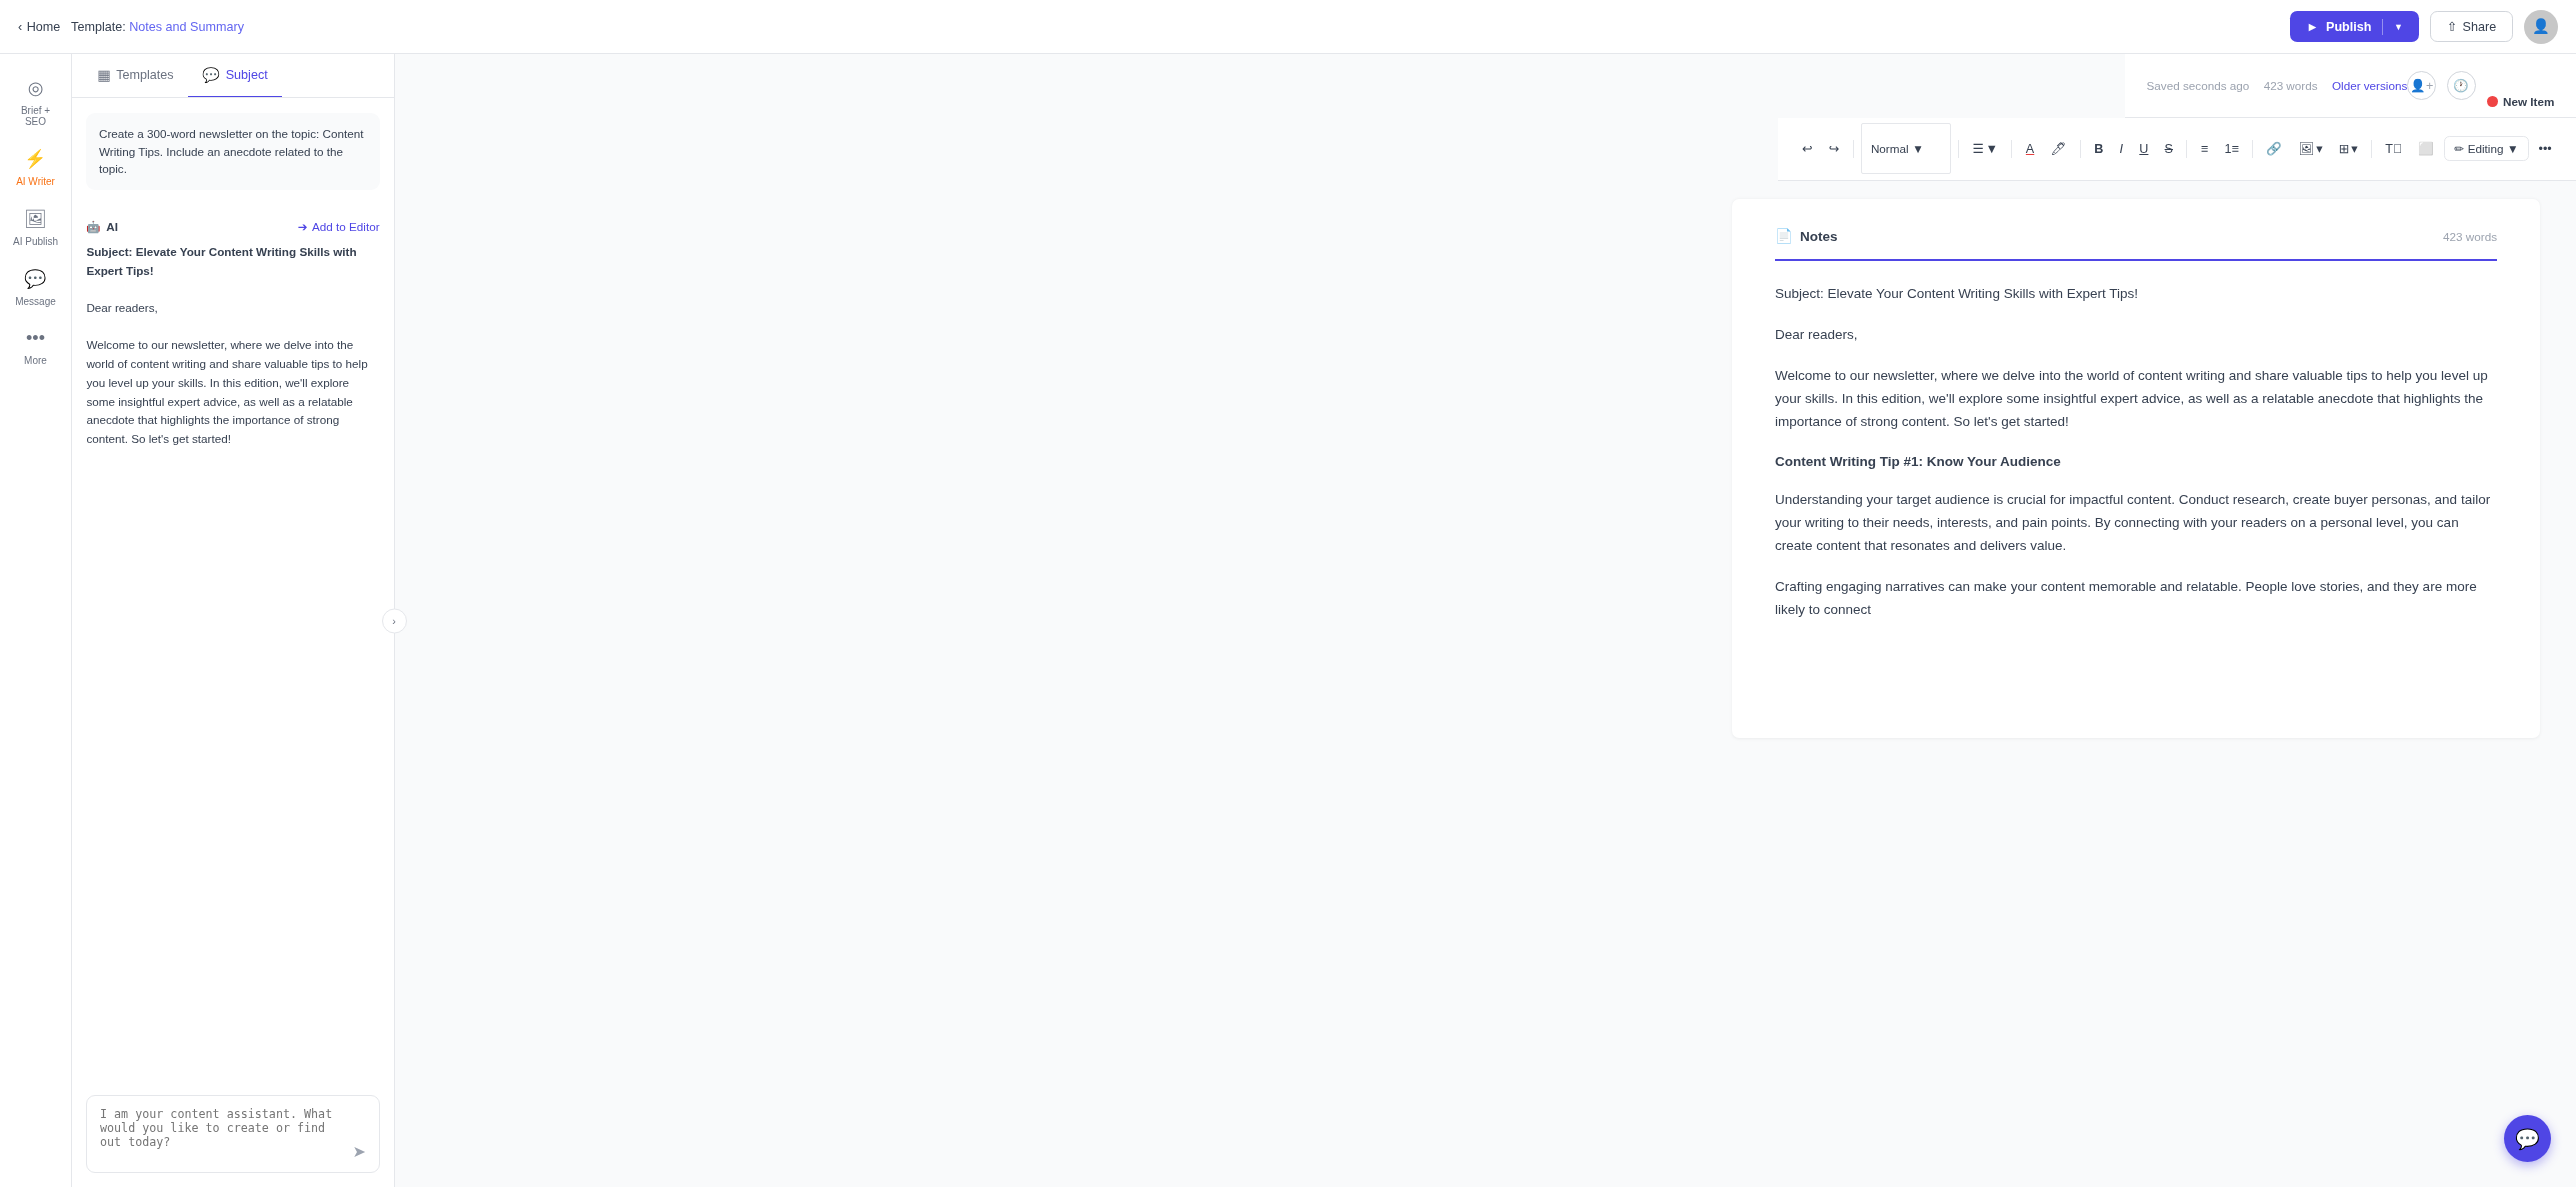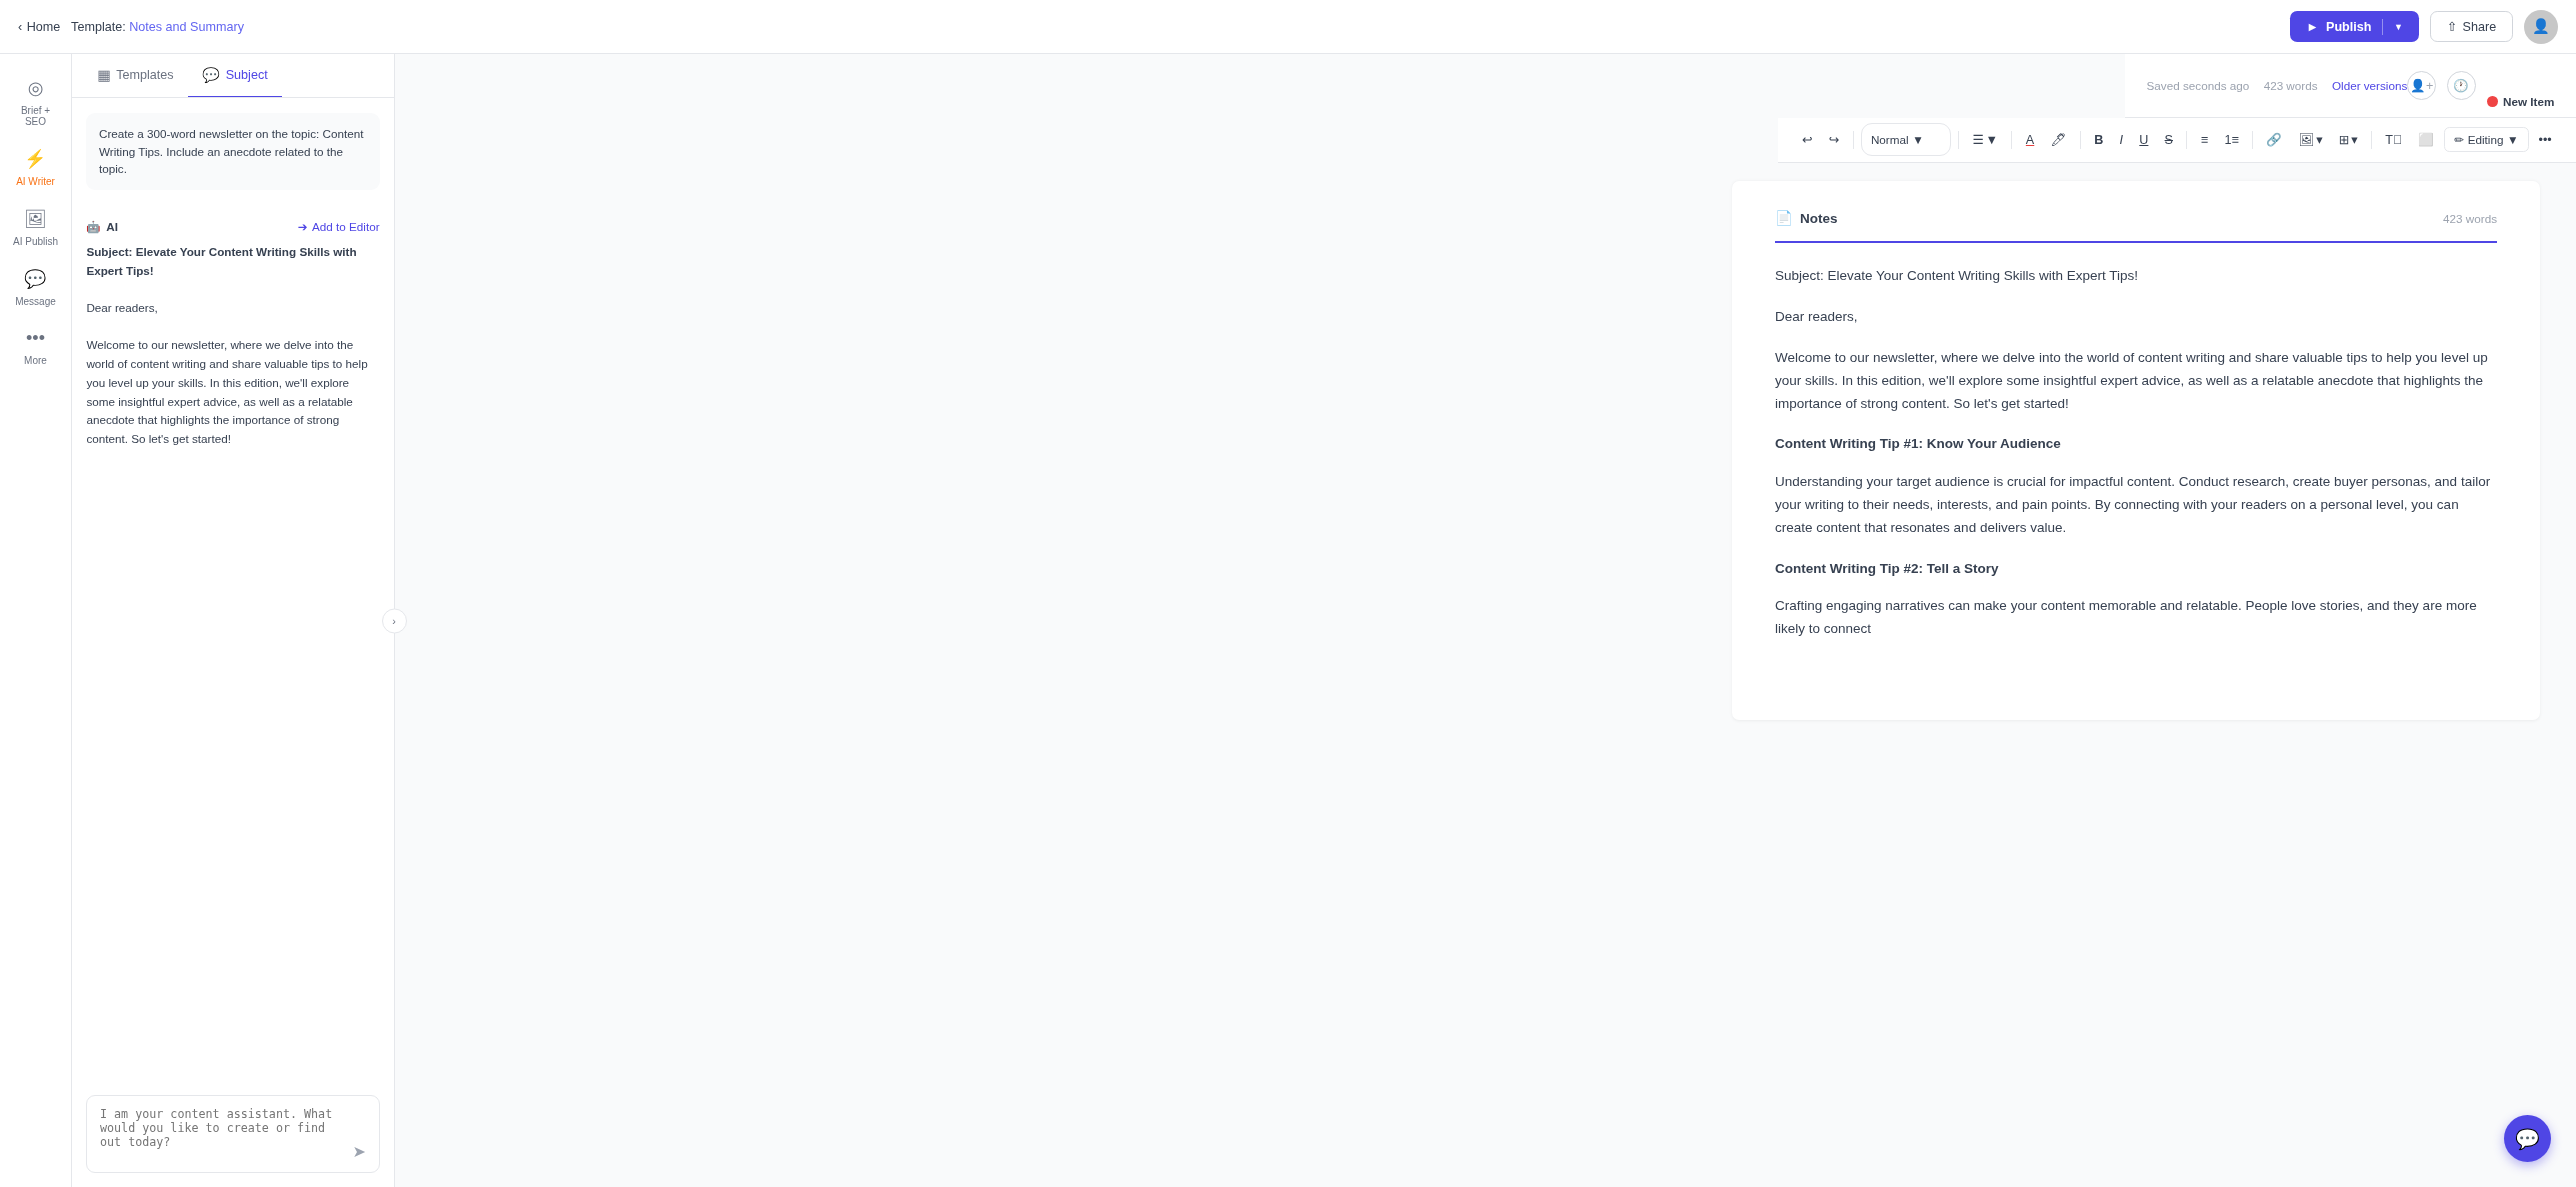--- a/index.html
+++ b/index.html
@@ -302,23 +302,23 @@
       font-size: 12.6px;
       display: flex;
       align-items: center;
       gap: 1.8px;
     }
     .toolbar-divider { width: 0.9px; height: 18px; background: #e5e7eb; margin: 0 3.6px; }
     .toolbar-select {
       display: flex;
       align-items: center;
       gap: 3.6px;
-      padding: 9px 9px;
+      padding: 18px 9px;
       border: 0.9px solid #e5e7eb;
-      border-radius: 11px;
+      border-radius: 2px;
       font-size: 11.7px;
       cursor: pointer;
       color: #374151;
       background: #fff;
       min-width: 90px;
     }
     .toolbar-align {
       display: flex;
       align-items: center;
       gap: 1.8px;
@@ -599,21 +599,20 @@
             <span>Notes</span>
           </div>
           <span class="word-count-right">423 words</span>
         </div>
         <div class="doc-body">
           <p>Subject: Elevate Your Content Writing Skills with Expert Tips!</p>
           <p>Dear readers,</p>
           <p>Welcome to our newsletter, where we delve into the world of content writing and share valuable tips to help you level up your skills. In this edition, we'll explore some insightful expert advice, as well as a relatable anecdote that highlights the importance of strong content. So let's get started!</p>
           <h3>Content Writing Tip #1: Know Your Audience</h3>
           <p>Understanding your target audience is crucial for impactful content. Conduct research, create buyer personas, and tailor your writing to their needs, interests, and pain points. By connecting with your readers on a personal level, you can create content that resonates and delivers value.</p>
-          <h3>Content Writing Tip #2: Tell a Story</h3>
           <p>Crafting engaging narratives can make your content memorable and relatable. People love stories, and they are more likely to connect</p>
         </div>
       </div>
     </div>
   </div>
 
 </div>
 
 <div class="chat-bubble">
   <span>💬</span>

